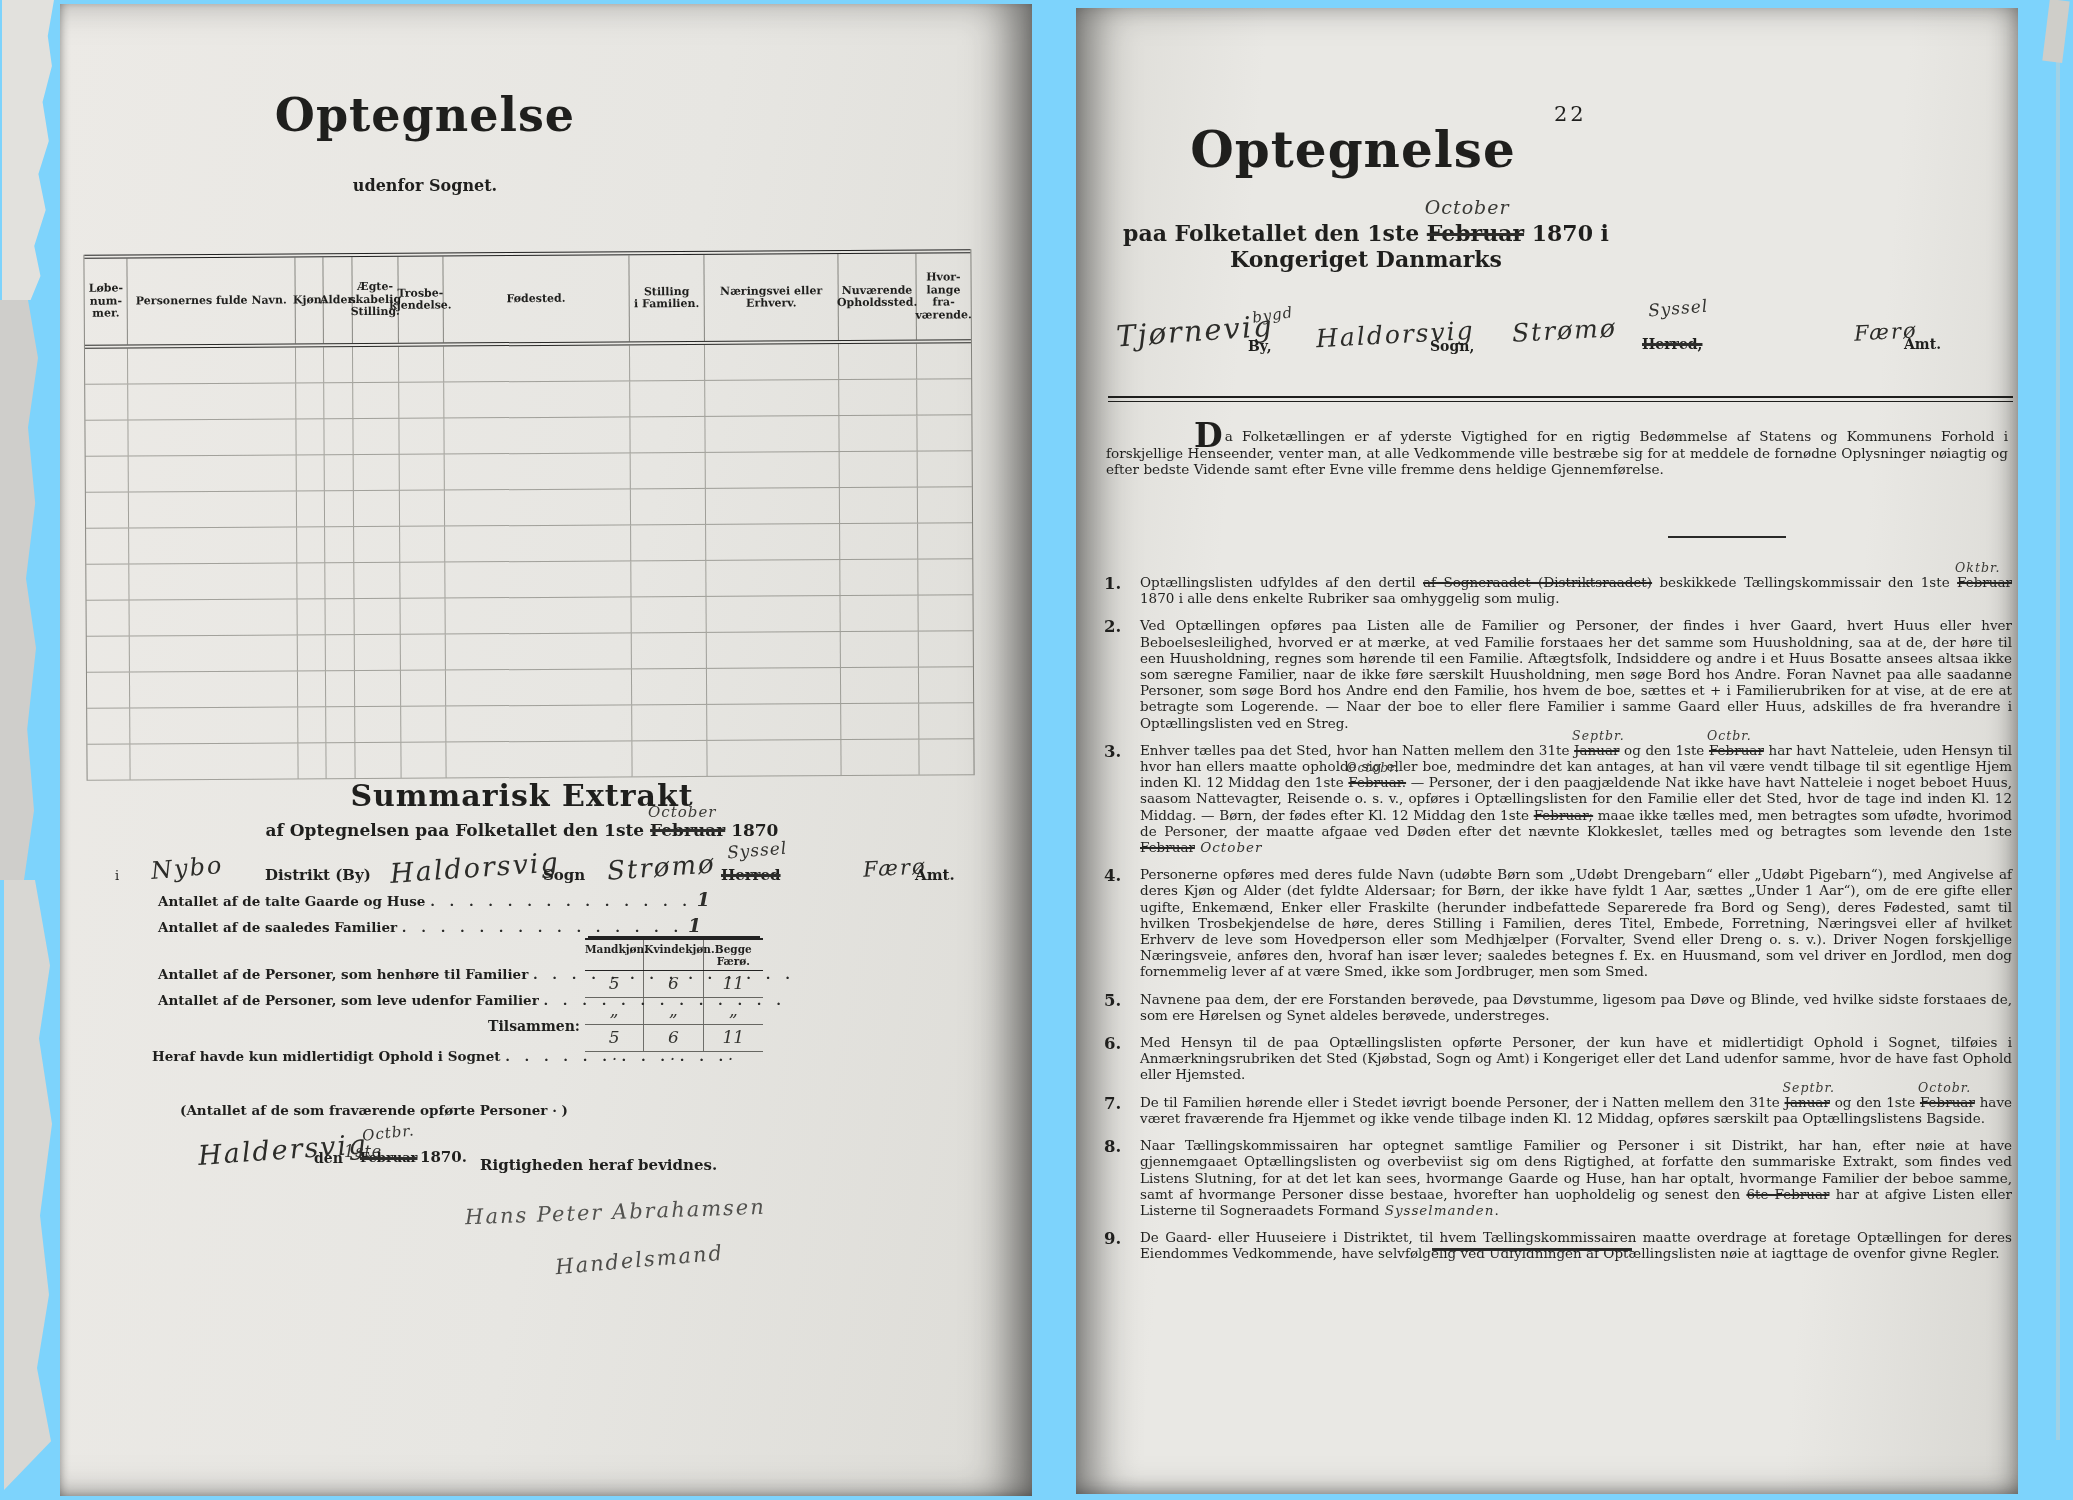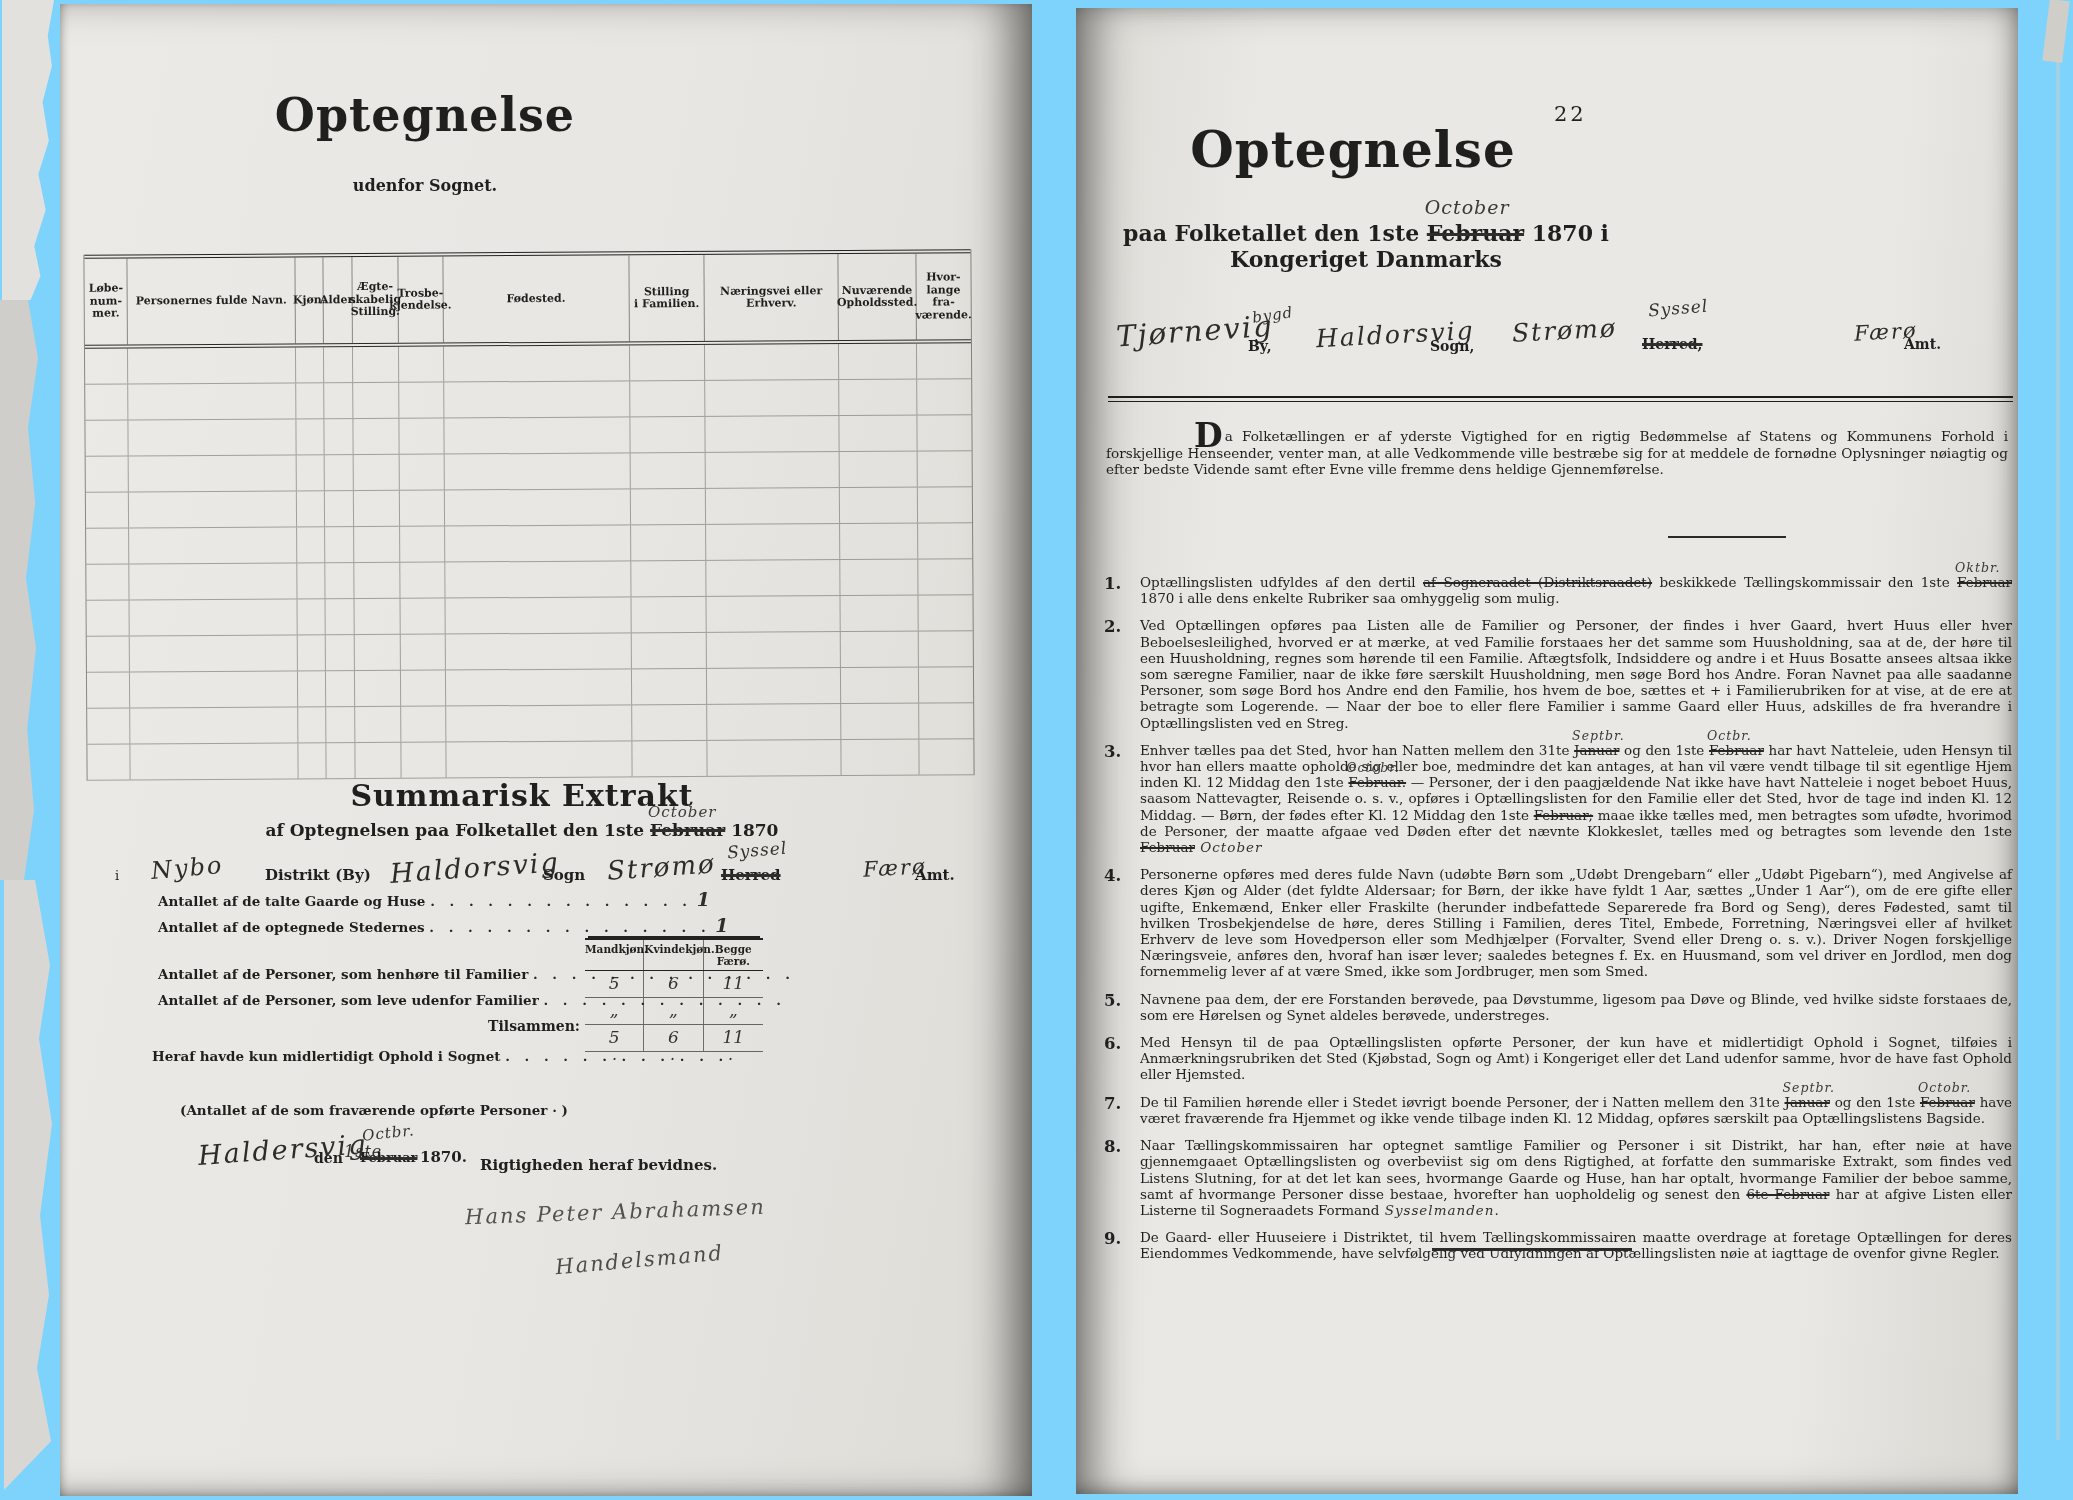--- a/index.html
+++ b/index.html
@@ -286,21 +286,21 @@
       <span class="abs script" style="left:748px;top:6px;font-size:21px;transform:rotate(-3deg);">Færø</span>
       <span class="abs b" style="left:800px;top:16px;font-size:15px;">Amt.</span>
     </div>
 
     <div class="abs label-line" style="left:98px;top:884px;">
       <span>Antallet af de talte Gaarde og Huse</span>
       <span class="dots">. . . . . . . . . . . . . .</span>
       <span class="hw-val">1</span>
     </div>
     <div class="abs label-line" style="left:98px;top:910px;">
-      <span>Antallet af de optegnede Stedernes</span>
+      <span>Antallet af de saaledes Familier</span>
       <span class="dots">. . . . . . . . . . . . . . .</span>
       <span class="hw-val">1</span>
     </div>
 
     <div id="mini-table" class="abs">
       <div class="mini-head">
           <div>Mandkjøn.</div>
           <div>Kvindekjøn.</div>
           <div>Begge Færø.</div>
         </div>

